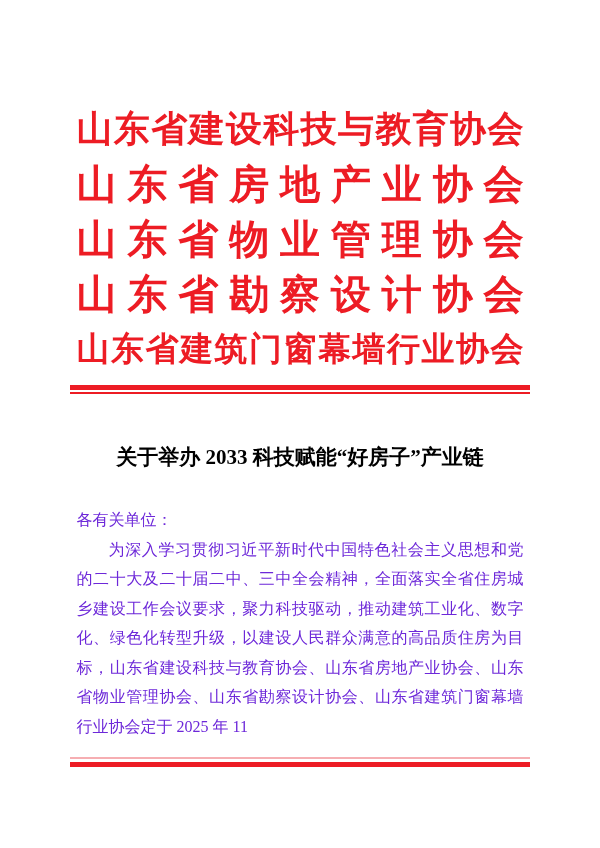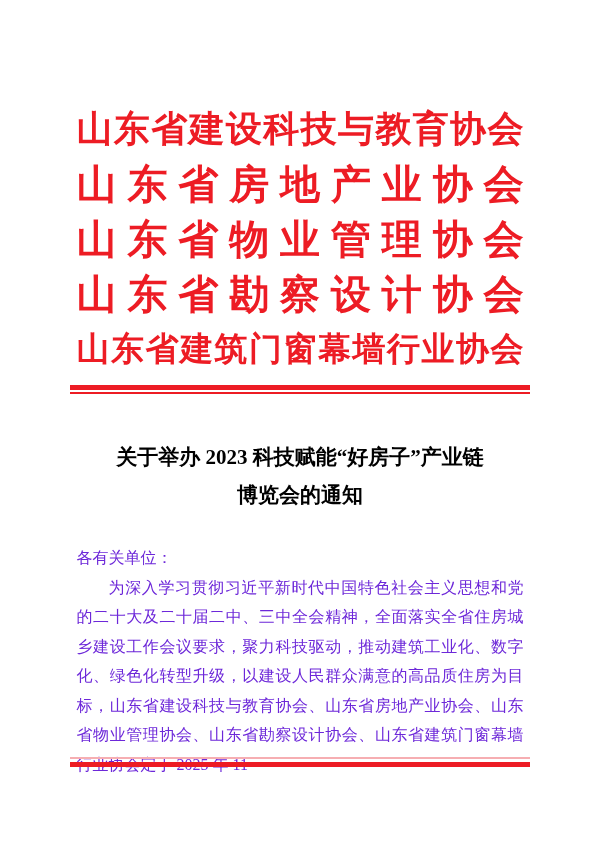--- a/index.html
+++ b/index.html
@@ -128,22 +128,21 @@
       </div>
   </div>
 
   <div class="rule rule-top">
     <div class="bar-thick"></div>
     <div class="bar-gap2"></div>
     <div class="bar-thin"></div>
   </div>
 
   <div class="doc-title">
-    <div>关于举办 2023 科技赋能“好房子”产业链</div>
-    <div>博览会的通知</div>
+    <div>关于举办 2033 科技赋能“好房子”产业链</div>
   </div>
 
   <div class="doc-body">
     <div class="salutation">各有关单位：</div>
     <p class="paragraph">为深入学习贯彻习近平新时代中国特色社会主义思想和党的二十大及二十届二中、三中全会精神，全面落实全省住房城乡建设工作会议要求，聚力科技驱动，推动建筑工业化、数字化、绿色化转型升级，以建设人民群众满意的高品质住房为目标，山东省建设科技与教育协会、山东省房地产业协会、山东省物业管理协会、山东省勘察设计协会、山东省建筑门窗幕墙行业协会定于 2025 年 11</p>
   </div>
 
   <div class="rule rule-bottom">
     <div class="bar-thin-light"></div>
     <div class="bar-gap3"></div>

